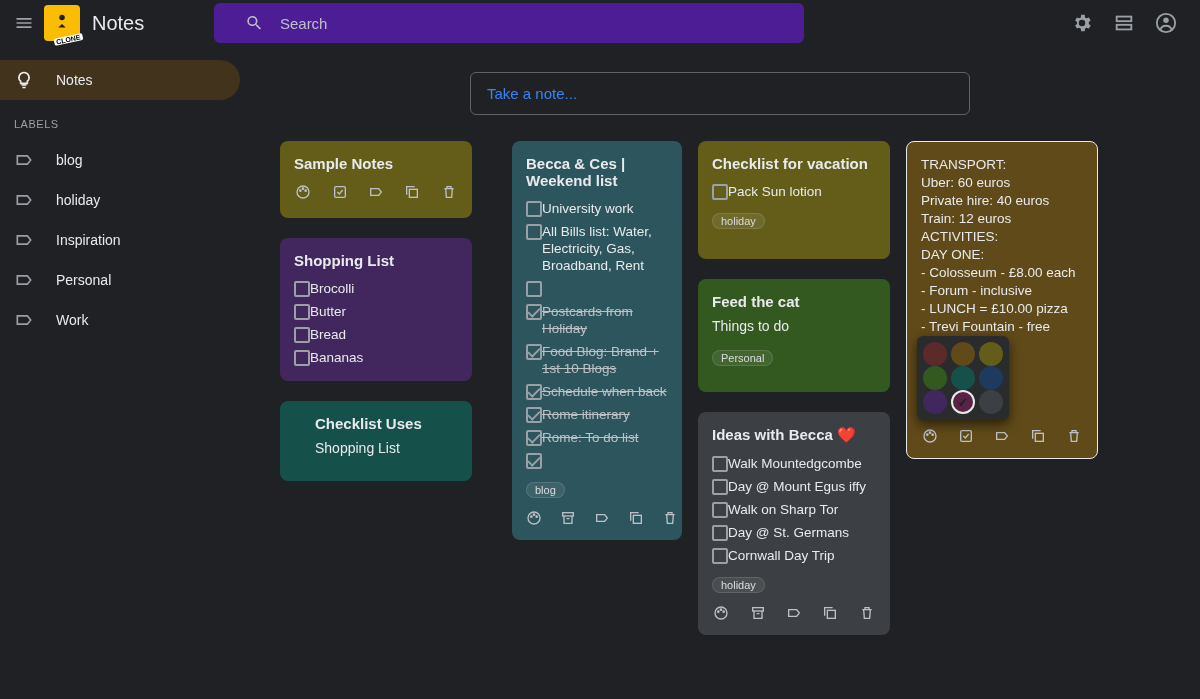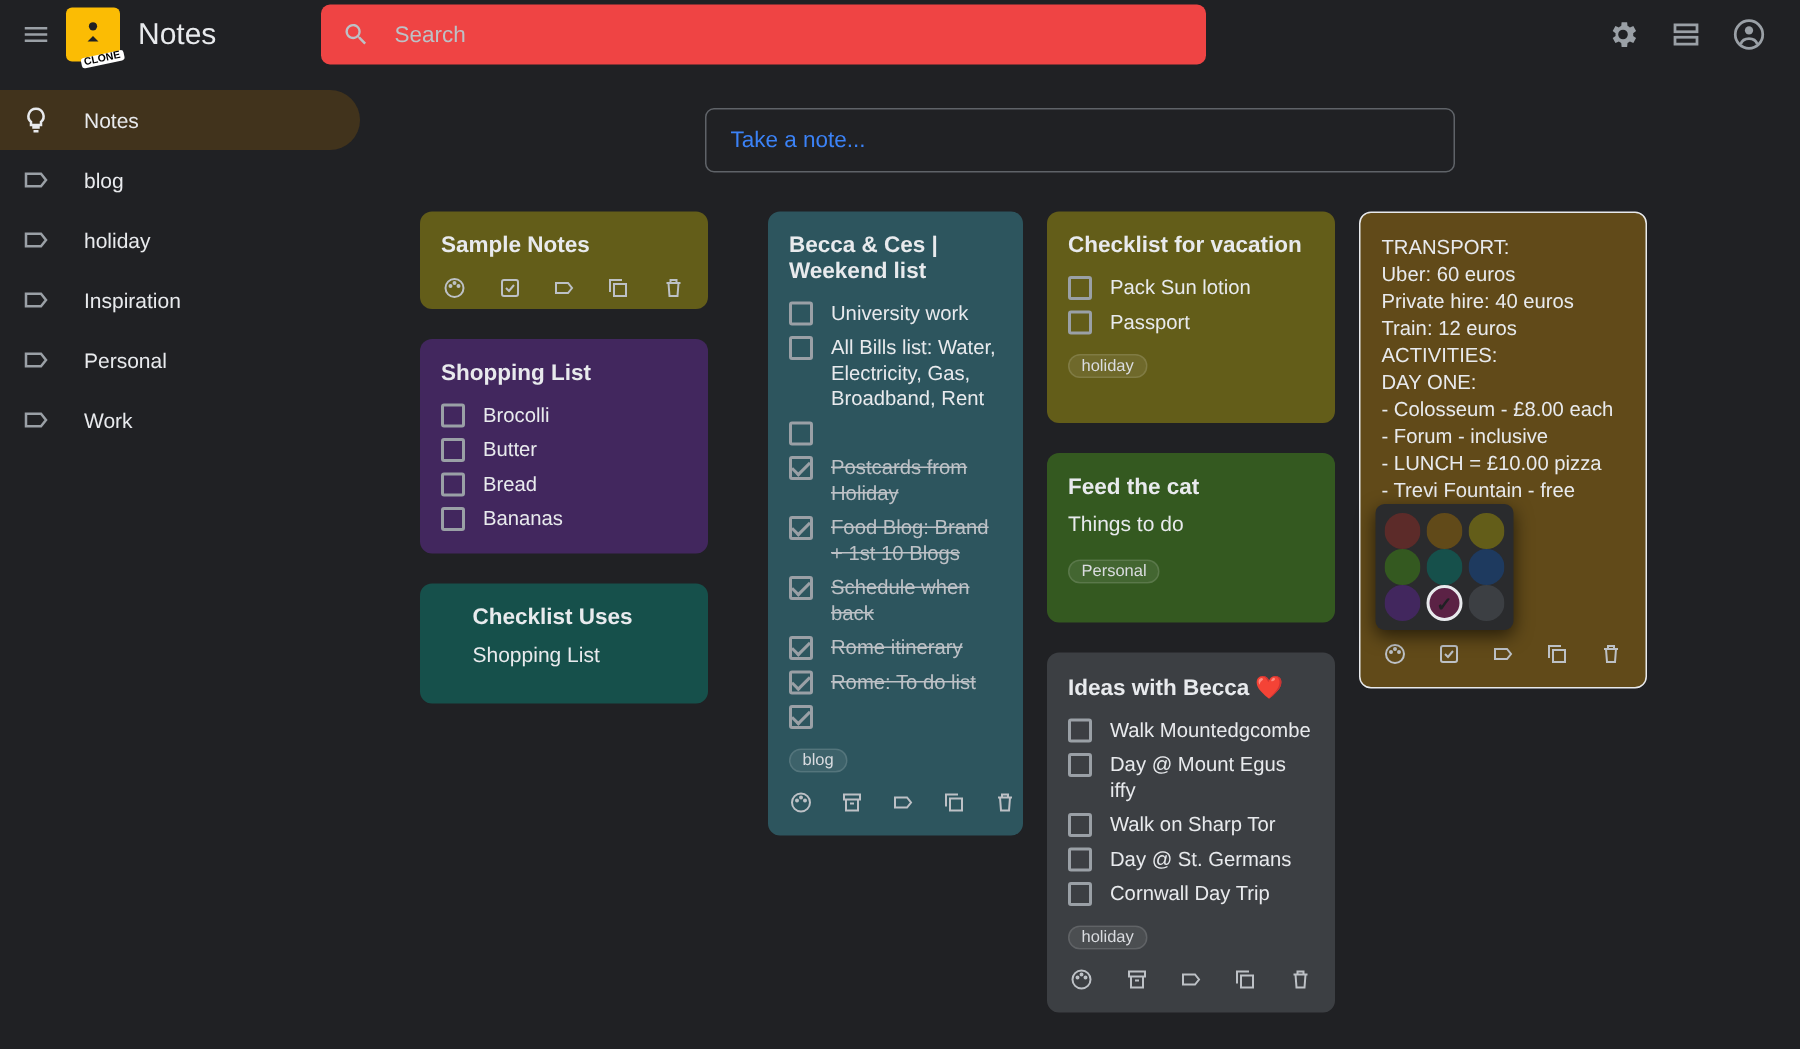--- a/index.html
+++ b/index.html
@@ -25,24 +25,24 @@
   .logo svg { width:22px; height:22px; }
   .logo-badge { position:absolute; bottom:-2px; right:-2px; background:#fff; color:#000; font-size:7px; font-weight:bold; padding:0 2px; transform:rotate(-12deg); border-radius:2px; }
   .app-title { font-size:20px; margin-left:12px; color:#e8eaed; }
   .search-wrap {
     flex: none;
     margin-left: 70px;
     width: 590px;
   }
   .search {
     display:flex; align-items:center;
-    background:#ef4444;
+    background:#4c1d95;
     border-radius:6px;
     height:40px;
-    padding:0 14px;
+    padding:0 31px;
   }
   .search svg { color:#bdc1c6; }
   .search input {
     background:transparent; border:0; outline:0;
     color:#e8eaed; font-size:15px; margin-left:16px; width:100%;
   }
   .search input::placeholder { color:#bdc1c6; }
   .header-right { margin-left:auto; display:flex; gap:14px; align-items:center; color:#9aa0a6; padding-right:10px; }
   .icon-btn { width:28px; height:28px; display:flex; align-items:center; justify-content:center; cursor:pointer; }
 
@@ -122,21 +122,20 @@
     margin-top:10px;
     color:#bdc1c6;
   }
   .note-tool .icon-btn { width:20px; height:20px; }
   .note-tool svg { width:16px; height:16px; }
 
   
   .check-item {
     display:flex;
     align-items:flex-start;
-    gap:12px;
     padding:3px 0;
     font-size:13.5px;
     line-height:17px;
   }
   .cbox {
     width:16px; height:16px; border:2px solid #9aa0a6; border-radius:2px; flex:none; margin-top:1px;
     display:flex; align-items:center; justify-content:center;
   }
   .cbox.checked::after {
     content:""; width:10px; height:5px; border-left:2px solid #9aa0a6; border-bottom:2px solid #9aa0a6; transform:rotate(-45deg) translate(1px,-1px);
@@ -228,20 +227,21 @@
 
 <div class="main">
 
   <div class="sidebar">
     <div class="side-item active">
       <svg width="20" height="20" viewBox="0 0 24 24" fill="none" stroke="currentColor" stroke-width="2">
           <path d="M9 18h6M10 21h4M12 3a6 6 0 00-4 10.5V16h8v-2.5A6 6 0 0012 3z"></path>
         </svg>
       <span>Notes</span>
     </div>
+    <div class="side-heading">LABELS</div>
     <div id="label-list">
         <div class="side-item">
           <svg width="20" height="20" viewBox="0 0 24 24" fill="none" stroke="currentColor" stroke-width="2">
             <path d="M4 7v10h12l4-5-4-5z"></path>
           </svg>
           <span>blog</span>
         </div>
         <div class="side-item">
           <svg width="20" height="20" viewBox="0 0 24 24" fill="none" stroke="currentColor" stroke-width="2">
             <path d="M4 7v10h12l4-5-4-5z"></path>
@@ -268,21 +268,21 @@
         </div>
       </div>
   </div>
 
   <div class="content">
     <div class="take-note">Take a note...</div>
 
     <div class="masonry">
 
       <div class="col">
-        <div class="note yellow" style="padding-bottom:4px;">
+        <div class="note yellow" style="padding-bottom:16px;">
           <h3>Sample Notes</h3>
           <div class="note-tool">
             <div class="icon-btn">
                 <svg viewBox="0 0 24 24" fill="none" stroke="currentColor" stroke-width="2">
                   <circle cx="12" cy="12" r="9"></circle>
                   <circle cx="8" cy="10" r="1" fill="currentColor"></circle>
                   <circle cx="12" cy="7" r="1" fill="currentColor"></circle>
                   <circle cx="16" cy="10" r="1" fill="currentColor"></circle>
                 </svg>
               </div>
@@ -414,24 +414,20 @@
         </div>
       </div>
 
       <div class="col">
         <div class="note olive">
           <h3>Checklist for vacation</h3>
           <div id="vacation-items">
               <div class="check-item">
                 <div class="cbox"></div>
                 <div class="">Pack Sun lotion</div>
-              </div>
-              <div class="check-item">
-                <div class="cbox"></div>
-                <div class="">Passport</div>
               </div>
             </div>
           <span class="chip">holiday</span>
           <div style="height:18px;"></div>
         </div>
 
         <div class="note green">
           <h3>Feed the cat</h3>
           <div class="subtitle">Things to do</div>
           <span class="chip">Personal</span>

